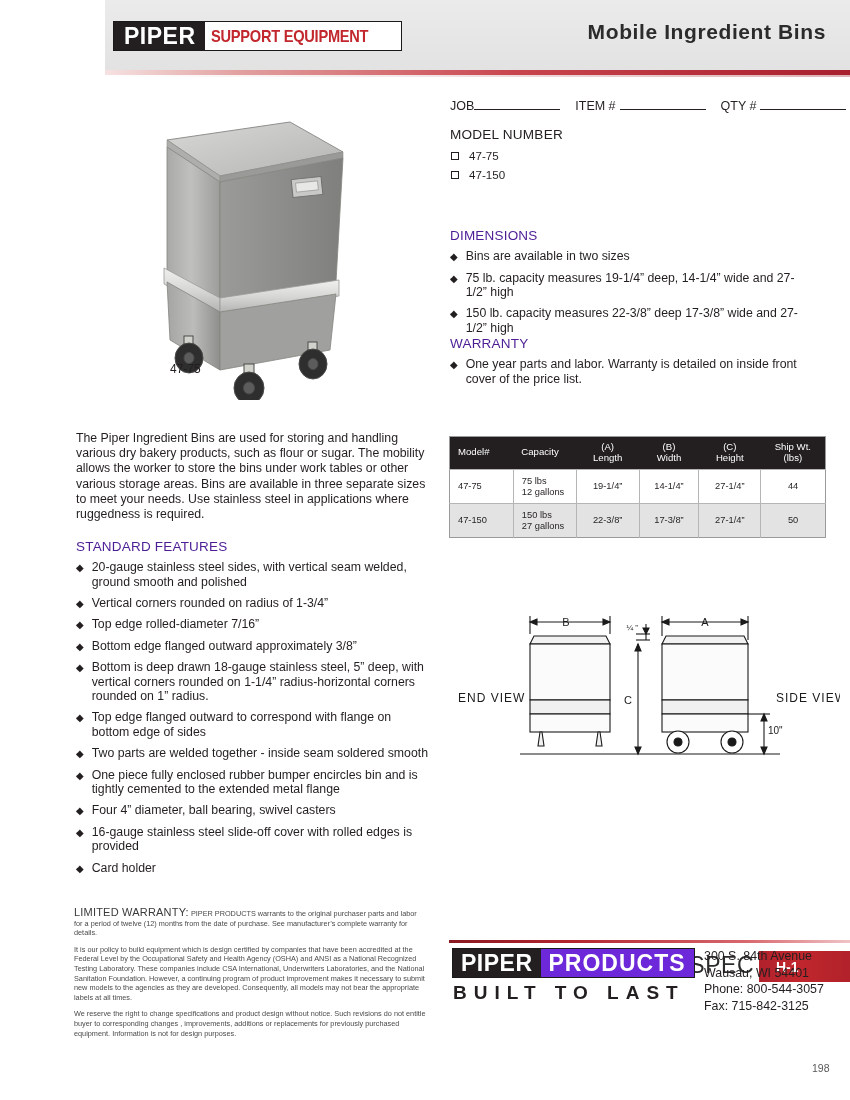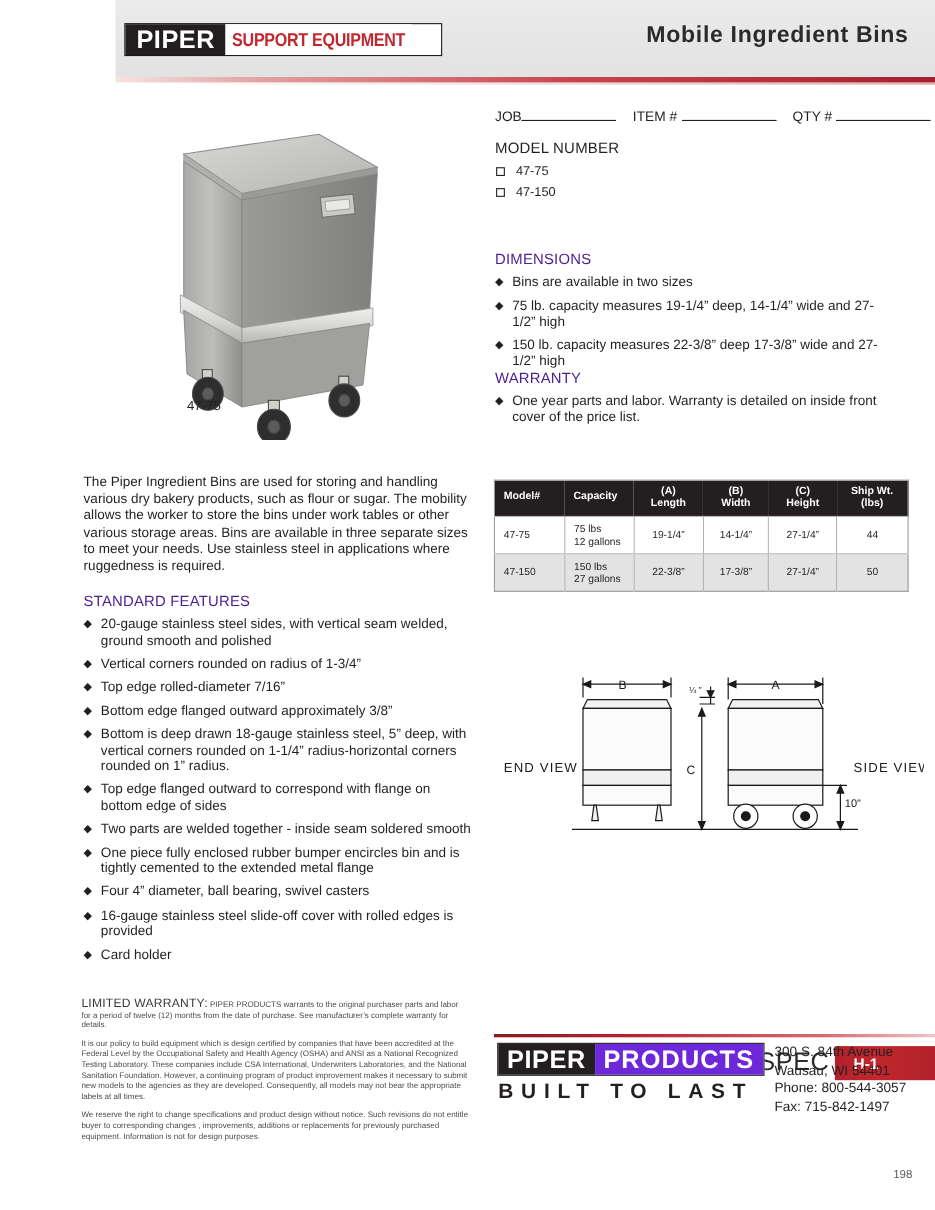--- a/index.html
+++ b/index.html
@@ -116,21 +116,21 @@
   .warr { position: absolute; left: 450px; top: 357px; width: 370px; }
 
   
   .spec-table {
     position: absolute; left: 449px; top: 436px;
     width: 377px; border-collapse: collapse;
     border: 1px solid #9a9a9a;
   }
   .spec-table thead th {
     background: #231f20; color: #ffffff;
-    font-size: 9.6px; font-weight: bold; text-align: center;
+    font-size: 9.6px; font-weight: normal; text-align: center;
     padding: 5px 2px 6px; line-height: 10.5px;
     border: none;
   }
   .spec-table thead th.lft { text-align: left; padding-left: 8px; }
   .spec-table tbody td {
     font-size: 9.3px; line-height: 10.6px; color: #231f20;
     text-align: center; padding: 6px 2px;
     border-right: 1px solid #b5b5b5;
     border-top: 1px solid #b5b5b5;
   }
@@ -464,18 +464,18 @@
   <div class="plogo-box">
     <div class="plogo-piper">PIPER</div>
     <div class="plogo-products">PRODUCTS</div>
   </div>
   <div class="built">BUILT TO LAST</div>
 
   <div class="addr">
     <div>300 S. 84th Avenue</div>
     <div>Wausau, WI  54401</div>
     <div>Phone: 800-544-3057</div>
-    <div>Fax: 715-842-1497</div>
+    <div>Fax: 715-842-3125</div>
   </div>
 
   <div class="pagenum">198</div>
 
 </div>
 
 </body></html>

